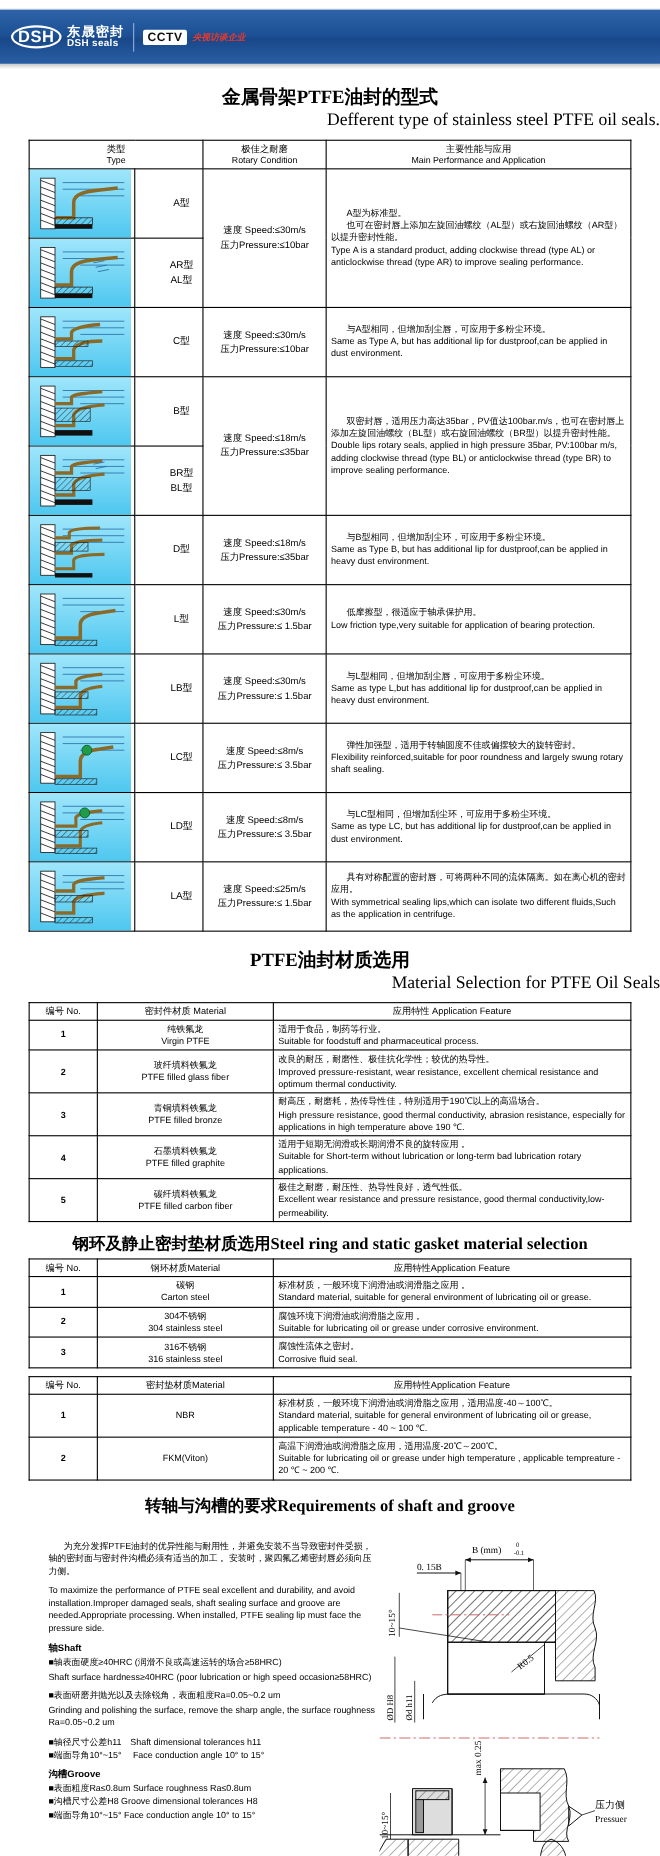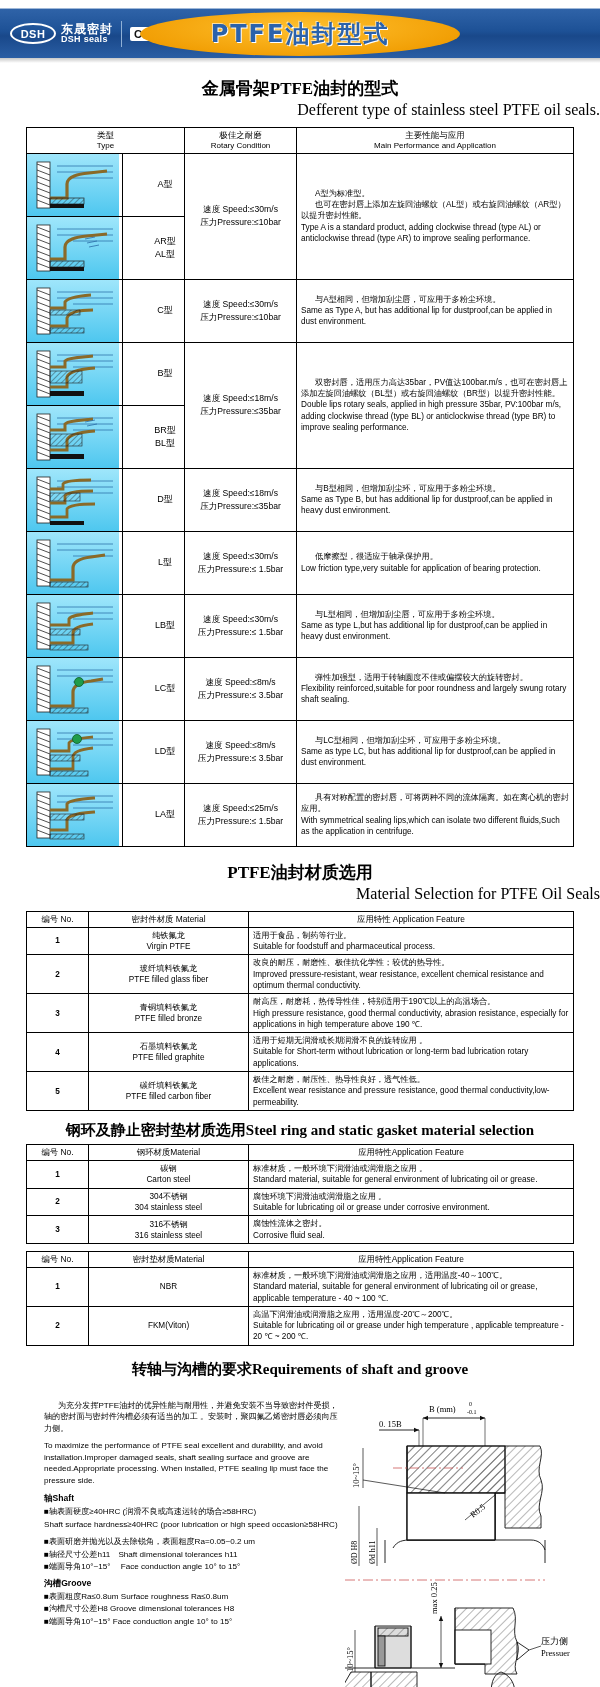--- a/index.html
+++ b/index.html
@@ -14,21 +14,21 @@
   .banner {
     position:relative; height:50px; margin:8px 0 0 0;
     background:linear-gradient(180deg,#2f63a8 0%,#1d5196 45%,#19488a 55%,#2a5ea4 100%);
     border-top:1px solid #9fb8d8; border-bottom:1px solid #0d3straight;
     display:flex; align-items:center;
   }
   .banner-inner { display:flex; align-items:center; width:100%; height:100%; position:relative; }
   .logo-block { display:flex; align-items:center; padding-left:10px; }
   .dsh-oval {
     width:46px; height:21px; border:2px solid #fff; border-radius:50%;
-    color:#fff; font-weight:bold; font-size:11px; letter-spacing:.5px;
+    color:#fff; font-weight:bold; font-size:15px; letter-spacing:.5px;
     display:flex; align-items:center; justify-content:center;
     font-family:"Liberation Sans", sans-serif;
   }
   .dsh-text { margin-left:5px; color:#fff; line-height:1.02; }
   .dsh-cn { font-size:12px; font-weight:bold; letter-spacing:1px; }
   .dsh-en { font-size:9px; font-weight:bold; letter-spacing:.3px; }
   .divider-v { width:1px; height:26px; background:#8fb0d6; margin:0 8px; }
   .cctv-box {
     background:#fff; color:#111; font-weight:bold; font-size:11px;
     padding:1px 4px; border-radius:2px; letter-spacing:.5px;
@@ -97,23 +97,20 @@
       <div class="dsh-text">
         <div class="dsh-cn">东晟密封</div>
         <div class="dsh-en">DSH seals</div>
       </div>
     </div>
     <div class="divider-v"></div>
     <div class="cctv-box">
       <span>CCTV</span>
     </div>
     <div class="cctv-tag">央视访谈企业</div>
-    <div class="title-pill">
-      <span>PTFE油封型式</span>
-    </div>
   </div>
 </div>
 <div class="banner-shadow"></div>
 
 <div class="h-cn">金属骨架PTFE油封的型式</div>
 <div class="h-en">Defferent type of stainless steel PTFE oil seals.</div>
 
 <table class="types-table">
   <colgroup>
       <col class="col-img">
@@ -709,20 +706,21 @@
 <div class="bottom">
   <div class="h-line" style="margin-top:14px">转轴与沟槽的要求Requirements of shaft and groove</div>
 
   <div class="bot-left">
     <p class="cn">为充分发挥PTFE油封的优异性能与耐用性，并避免安装不当导致密封件受损，轴的密封面与密封件沟槽必须有适当的加工 。安装时，聚四氟乙烯密封唇必须向压力侧。</p>
     <p>To maximize the performance of PTFE seal excellent and durability, and avoid installation.Improper damaged seals, shaft sealing surface and groove are needed.Appropriate processing. When installed, PTFE sealing lip must face the pressure side.</p>
     <p class="sub">轴Shaft</p>
     <p class="bullet">■轴表面硬度≥40HRC (润滑不良或高速运转的场合≥58HRC)</p>
     <p>Shaft surface hardness≥40HRC (poor lubrication or high speed occasion≥58HRC)</p>
     <p class="bullet">■表面研磨并抛光以及去除锐角，表面粗度Ra=0.05~0.2 um</p>
+    <p>Grinding and polishing the surface, remove the sharp angle, the surface roughness Ra=0.05~0.2 um</p>
     <p class="bullet">■轴径尺寸公差h11　Shaft dimensional tolerances h11</p>
     <p class="bullet">■端面导角10°~15°　 Face conduction angle 10° to 15°</p>
     <p class="sub">沟槽Groove</p>
     <p class="bullet">■表面粗度Ra≤0.8um  Surface roughness Ra≤0.8um</p>
     <p class="bullet">■沟槽尺寸公差H8  Groove dimensional tolerances H8</p>
     <p class="bullet">■端面导角10°~15°  Face conduction angle 10° to 15°</p>
   </div>
 
   <svg class="dwg" style="left:345px; top:28px;" width="250" height="180" viewBox="0 0 250 180">
     <defs>

